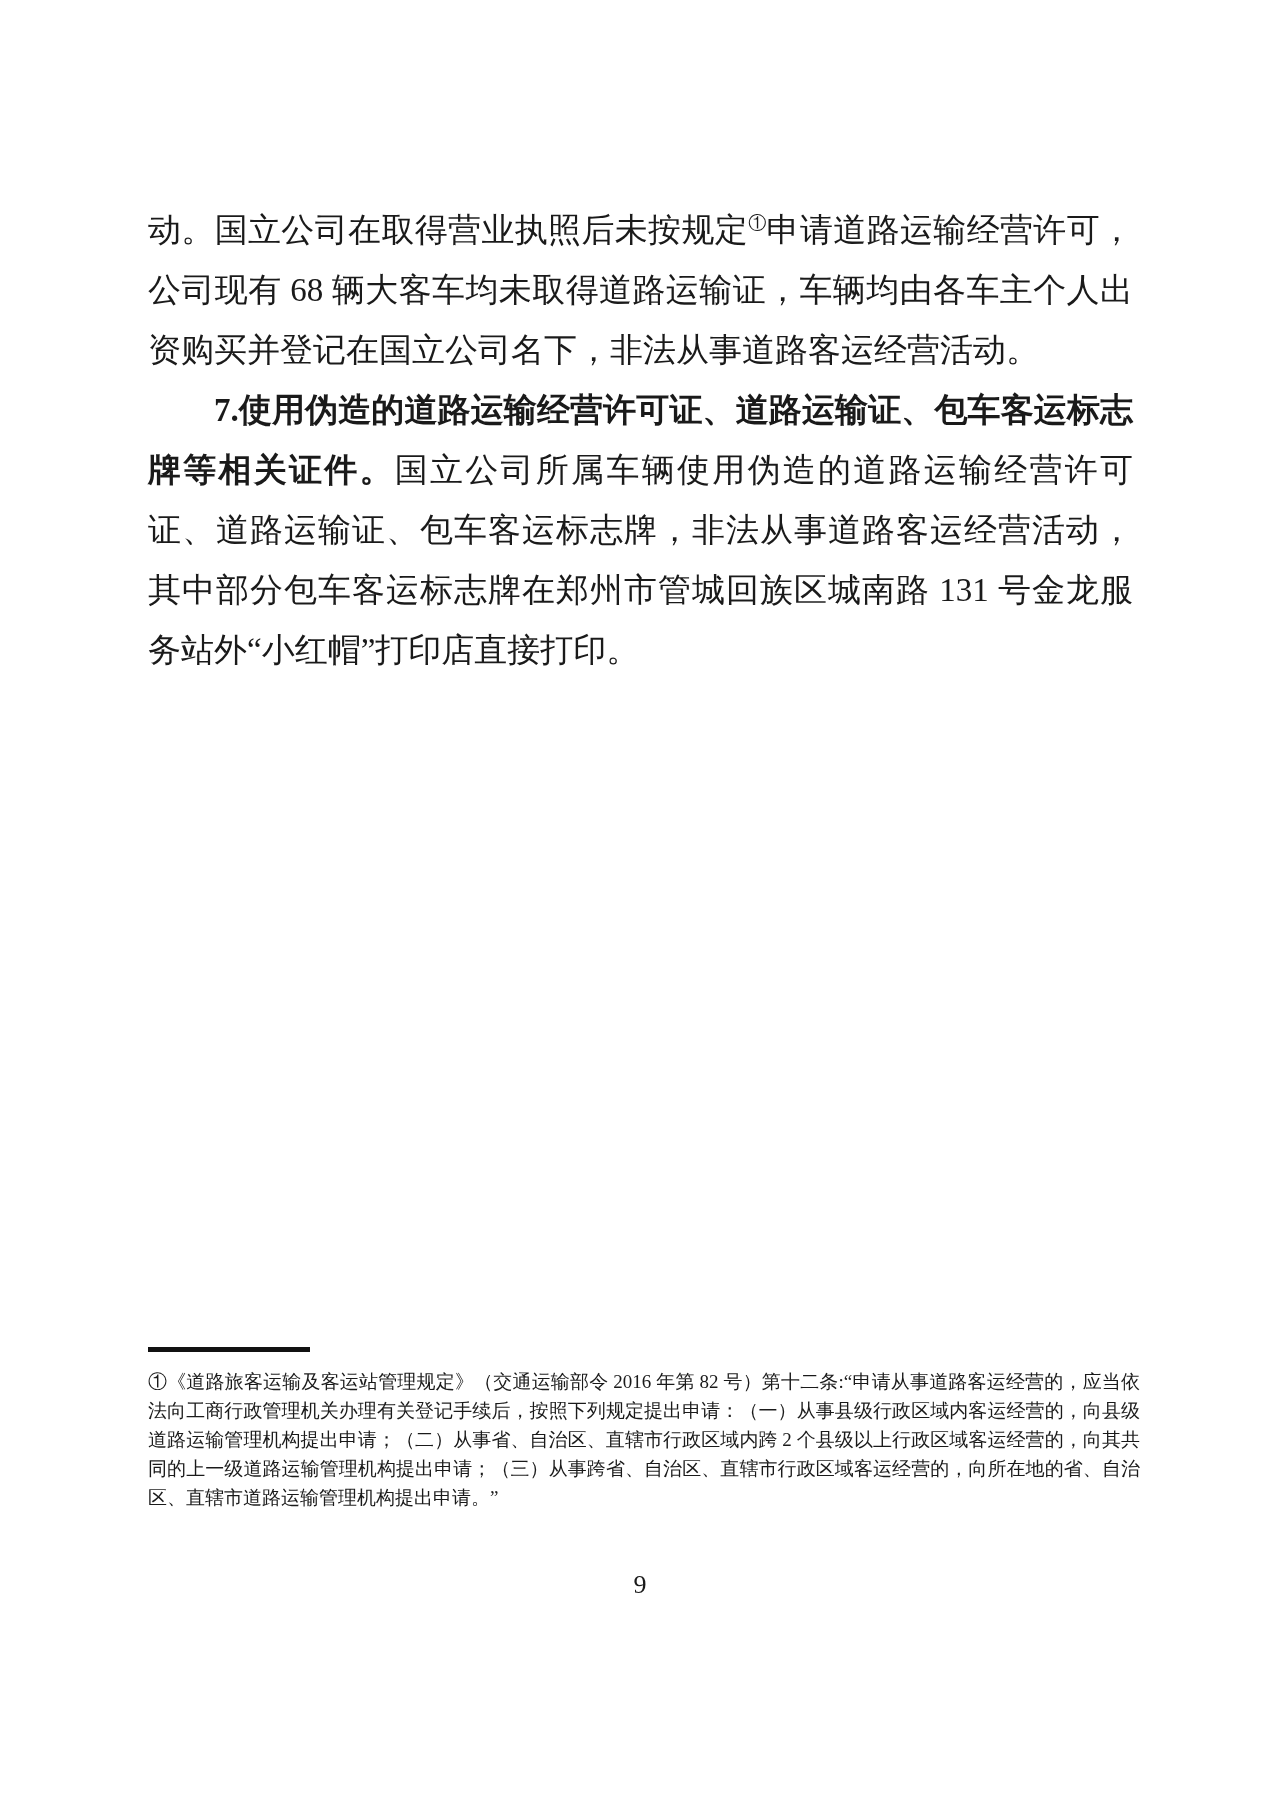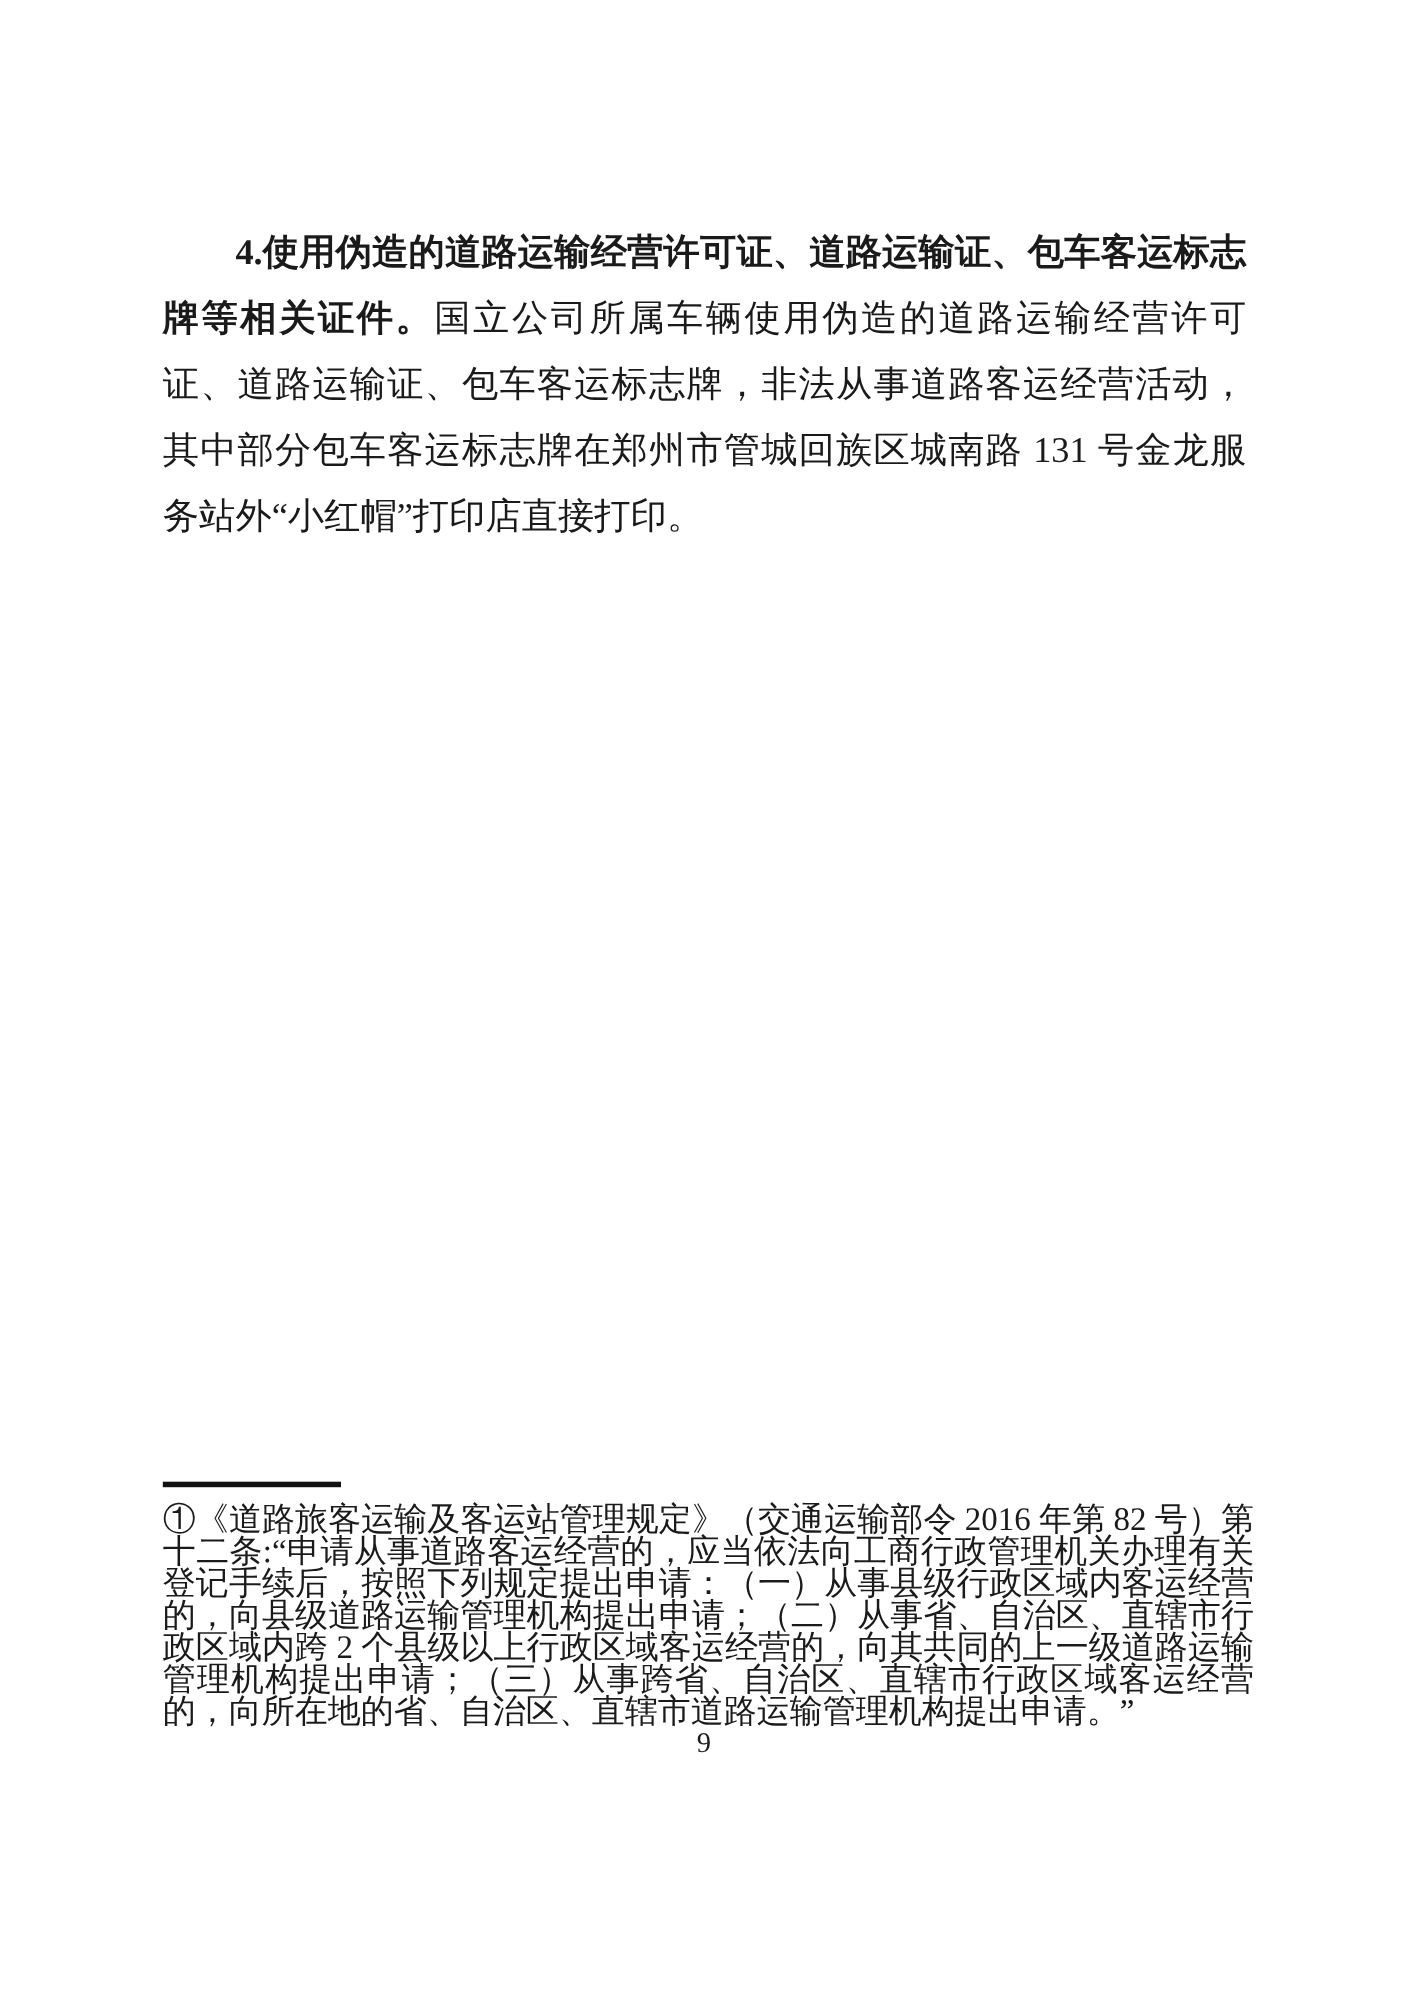--- a/index.html
+++ b/index.html
@@ -48,43 +48,44 @@
     top: 1347px;
     width: 162px;
     height: 5px;
     background: #111111;
   }
   .footnote {
     position: absolute;
     left: 148px;
     top: 1367px;
     width: 992px;
-    font-size: 30px;
+    font-size: 19px;
     line-height: 29px;
     text-align: justify;
   }
   .page-number {
     position: absolute;
     left: 0;
     top: 1570px;
     width: 100%;
     text-align: center;
     font-size: 26px;
     line-height: 30px;
   }
 </style>
 </head>
 <body>
 
 <div class="page">
 
   <div class="body-text">
 
+    <p class="para no-indent"><span>动。国立公司在取得营业执照后未按规定</span><sup class="fnref">①</sup><span>申请道路运输经营许可，公司现有 68 辆大客车均未取得道路运输证，车辆均由各车主个人出资购买并登记在国立公司名下，非法从事道路客运经营活动。</span></p>
 
-    <p class="para"><b>4.使用伪造的道路运输经营许可证、道路运输证、包车客运标志牌等相关证件。</b><span>国立公司所属车辆使用伪造的道路运输经营许可证、道路运输证、包车客运标志牌，非法从事道路客运经营活动，其中部分包车客运标志牌在郑州市管城回族区城南路 131 号金龙服务站外“小红帽”打印店直接打印。</span></p>
+    <p class="para"><b>7.使用伪造的道路运输经营许可证、道路运输证、包车客运标志牌等相关证件。</b><span>国立公司所属车辆使用伪造的道路运输经营许可证、道路运输证、包车客运标志牌，非法从事道路客运经营活动，其中部分包车客运标志牌在郑州市管城回族区城南路 131 号金龙服务站外“小红帽”打印店直接打印。</span></p>
 
 
 
   </div>
 
   <div class="footnote-rule"></div>
 
   <div class="footnote"><span>①</span><span>《道路旅客运输及客运站管理规定》（交通运输部令 2016 年第 82 号）第十二条:“申请从事道路客运经营的，应当依法向工商行政管理机关办理有关登记手续后，按照下列规定提出申请：（一）从事县级行政区域内客运经营的，向县级道路运输管理机构提出申请；（二）从事省、自治区、直辖市行政区域内跨 2 个县级以上行政区域客运经营的，向其共同的上一级道路运输管理机构提出申请；（三）从事跨省、自治区、直辖市行政区域客运经营的，向所在地的省、自治区、直辖市道路运输管理机构提出申请。”</span></div>
 
   <div class="page-number">9</div>

